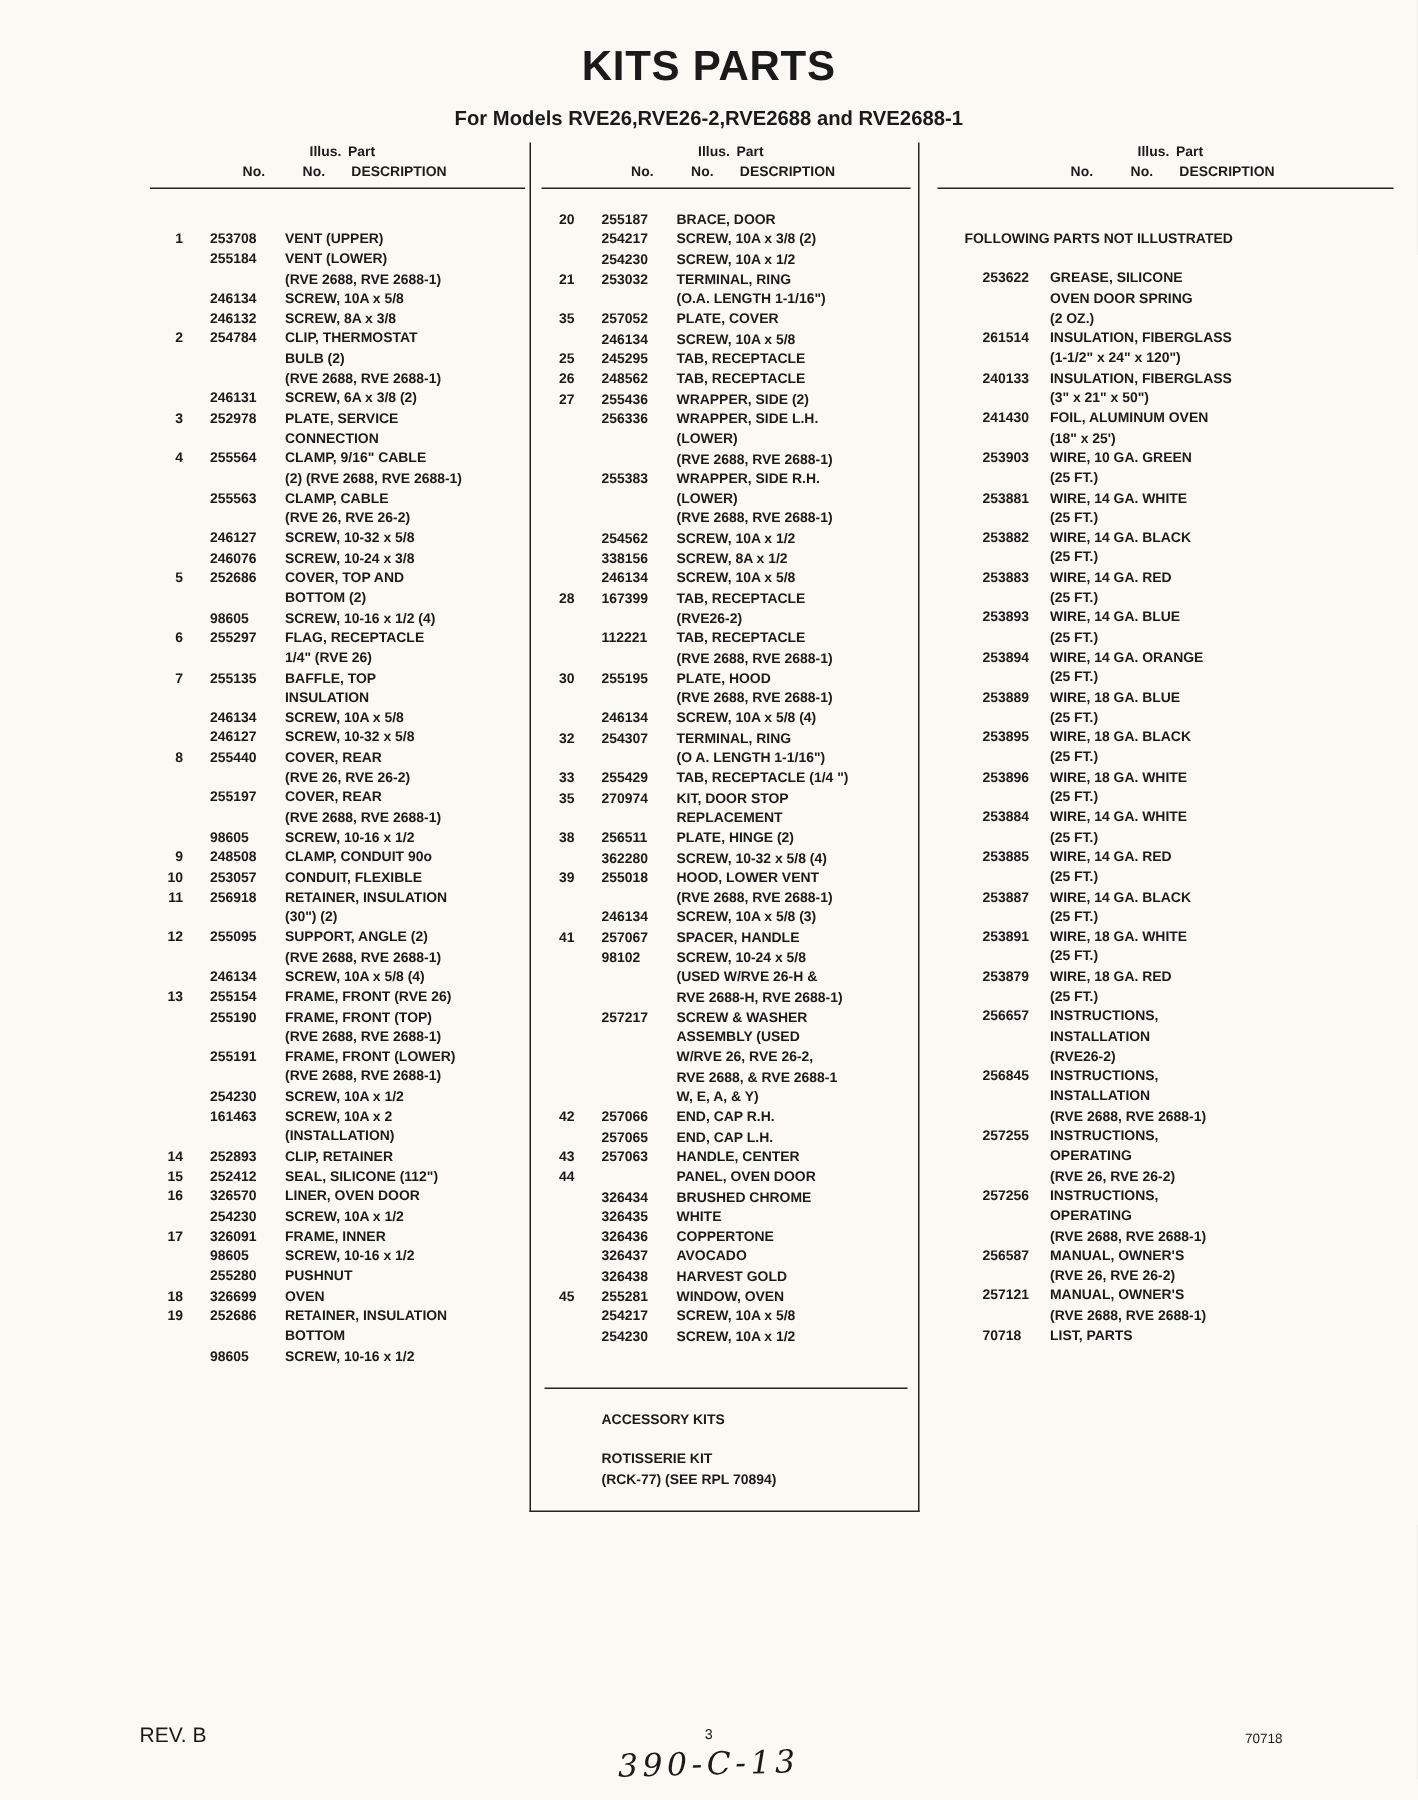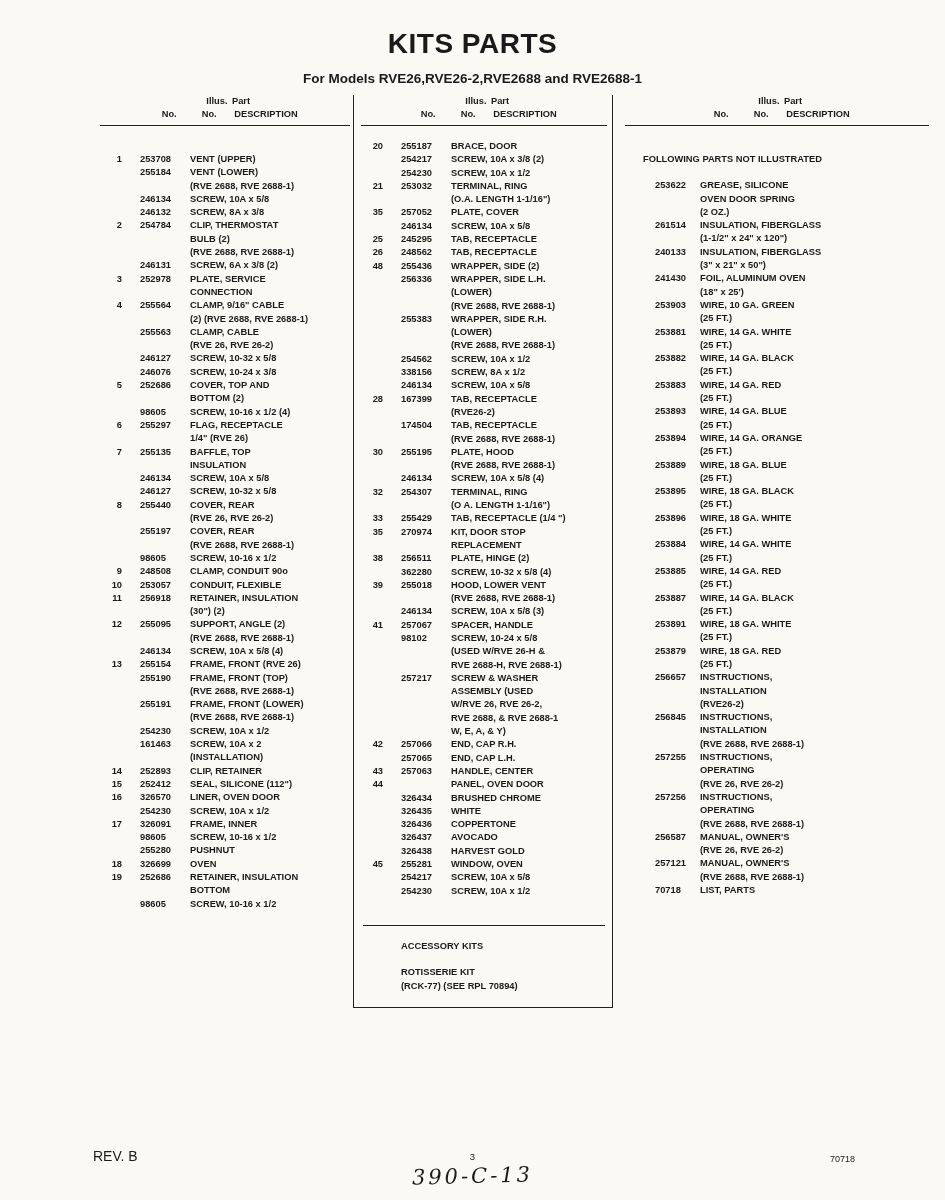--- a/index.html
+++ b/index.html
@@ -383,21 +383,21 @@
           <span class="c-illus">25</span>
           <span class="c-part">245295</span>
           <span class="c-desc">TAB, RECEPTACLE</span>
         </div>
         <div class="row">
           <span class="c-illus">26</span>
           <span class="c-part">248562</span>
           <span class="c-desc">TAB, RECEPTACLE</span>
         </div>
         <div class="row">
-          <span class="c-illus">48</span>
+          <span class="c-illus">27</span>
           <span class="c-part">255436</span>
           <span class="c-desc">WRAPPER, SIDE (2)</span>
         </div>
         <div class="row">
           <span class="c-illus"></span>
           <span class="c-part">256336</span>
           <span class="c-desc">WRAPPER, SIDE L.H.</span>
         </div>
         <div class="row">
           <span class="c-illus"></span>
@@ -444,21 +444,21 @@
           <span class="c-part">167399</span>
           <span class="c-desc">TAB, RECEPTACLE</span>
         </div>
         <div class="row">
           <span class="c-illus"></span>
           <span class="c-part"></span>
           <span class="c-desc">(RVE26-2)</span>
         </div>
         <div class="row">
           <span class="c-illus"></span>
-          <span class="c-part">174504</span>
+          <span class="c-part">112221</span>
           <span class="c-desc">TAB, RECEPTACLE</span>
         </div>
         <div class="row">
           <span class="c-illus"></span>
           <span class="c-part"></span>
           <span class="c-desc">(RVE 2688, RVE 2688-1)</span>
         </div>
         <div class="row">
           <span class="c-illus">30</span>
           <span class="c-part">255195</span>

